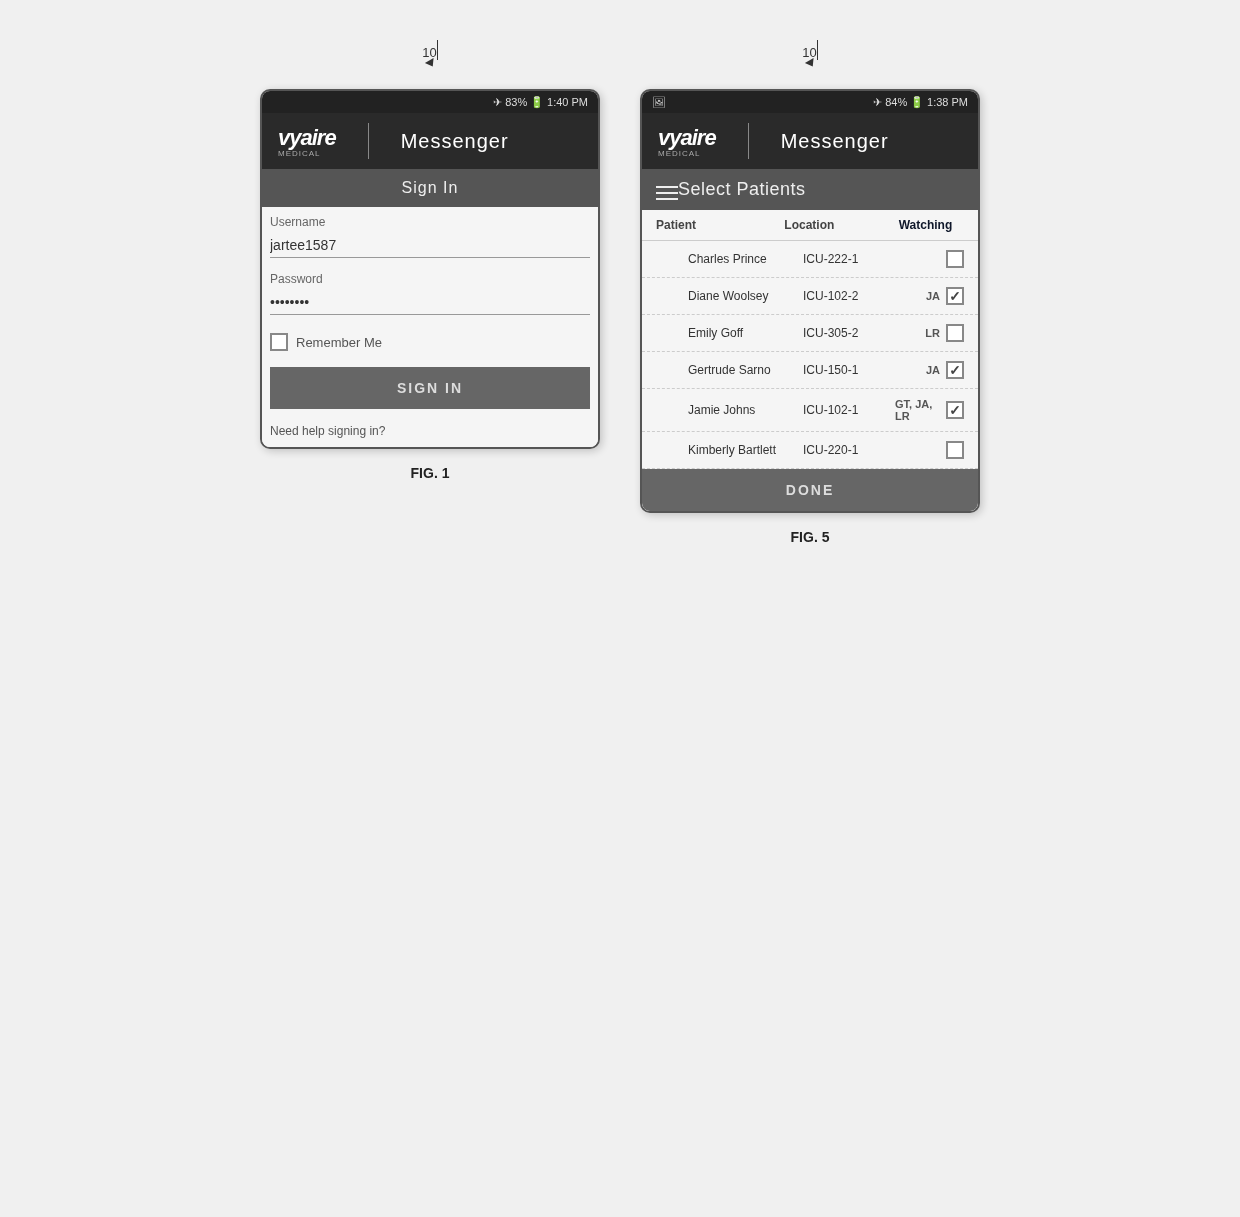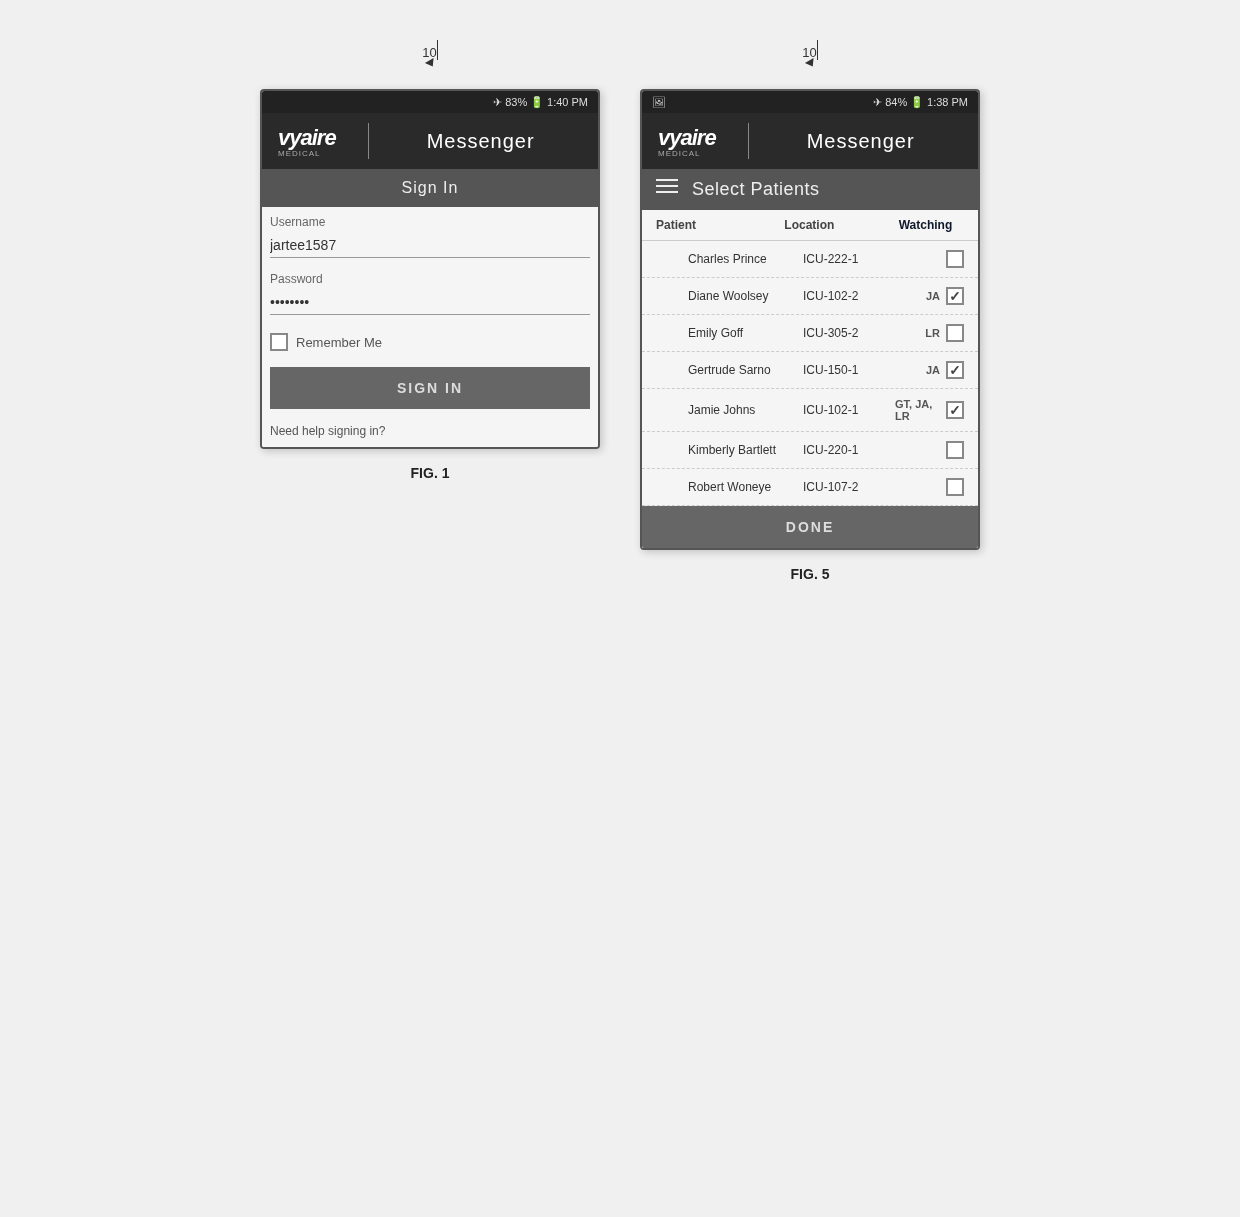--- a/index.html
+++ b/index.html
@@ -28,21 +28,21 @@
       flex-direction: column;
       align-items: center;
       gap: 16px;
     }
 
     
     .phone-screen {
       width: 340px;
       background: #fff;
       border: 2px solid #555;
-      border-radius: 4px;
+      border-radius: 10px;
       overflow: hidden;
       box-shadow: 2px 2px 8px rgba(0,0,0,0.2);
     }
 
     
     .status-bar {
       background: #222;
       color: #ddd;
       font-size: 11px;
       display: flex;
@@ -90,21 +90,20 @@
       height: 36px;
       background: #888;
       margin: 0 4px;
     }
 
     .messenger-label {
       font-size: 20px;
       color: #fff;
       font-weight: 300;
       letter-spacing: 1px;
-      margin-left: 26px;
     }
 
     
     .signin-bar {
       background: #555;
       text-align: center;
       padding: 10px;
       color: #eee;
       font-size: 16px;
       letter-spacing: 1px;
@@ -172,23 +171,22 @@
     .help-link {
       font-size: 12px;
       color: #555;
       cursor: pointer;
     }
 
     
     .select-patients-header {
       background: #555;
       display: flex;
-      align-items: flex-start;
+      align-items: flex-end;
       padding: 10px 14px;
-      gap: 14px;
     }
 
     .hamburger-icon {
       display: flex;
       flex-direction: column;
       gap: 4px;
       cursor: pointer;
     }
 
     .hamburger-line {
@@ -505,27 +503,20 @@
                 </div>
               </div>
             </div>
             <div class="patient-row">
               <span class="col-patient">Kimberly Bartlett</span>
               <span class="col-location">ICU-220-1</span>
               <div class="col-watching">
                 <div class="checkbox-watch"></div>
               </div>
             </div>
-            <div class="patient-row">
-              <span class="col-patient">Robert Woneye</span>
-              <span class="col-location">ICU-107-2</span>
-              <div class="col-watching">
-                <div class="checkbox-watch"></div>
-              </div>
-            </div>
           </div>
 
         <button class="done-button">DONE</button>
       </div>
     </div>
 
     <div class="fig-label-wrapper">
       <span>FIG. 5</span>
     </div>
   </div>

